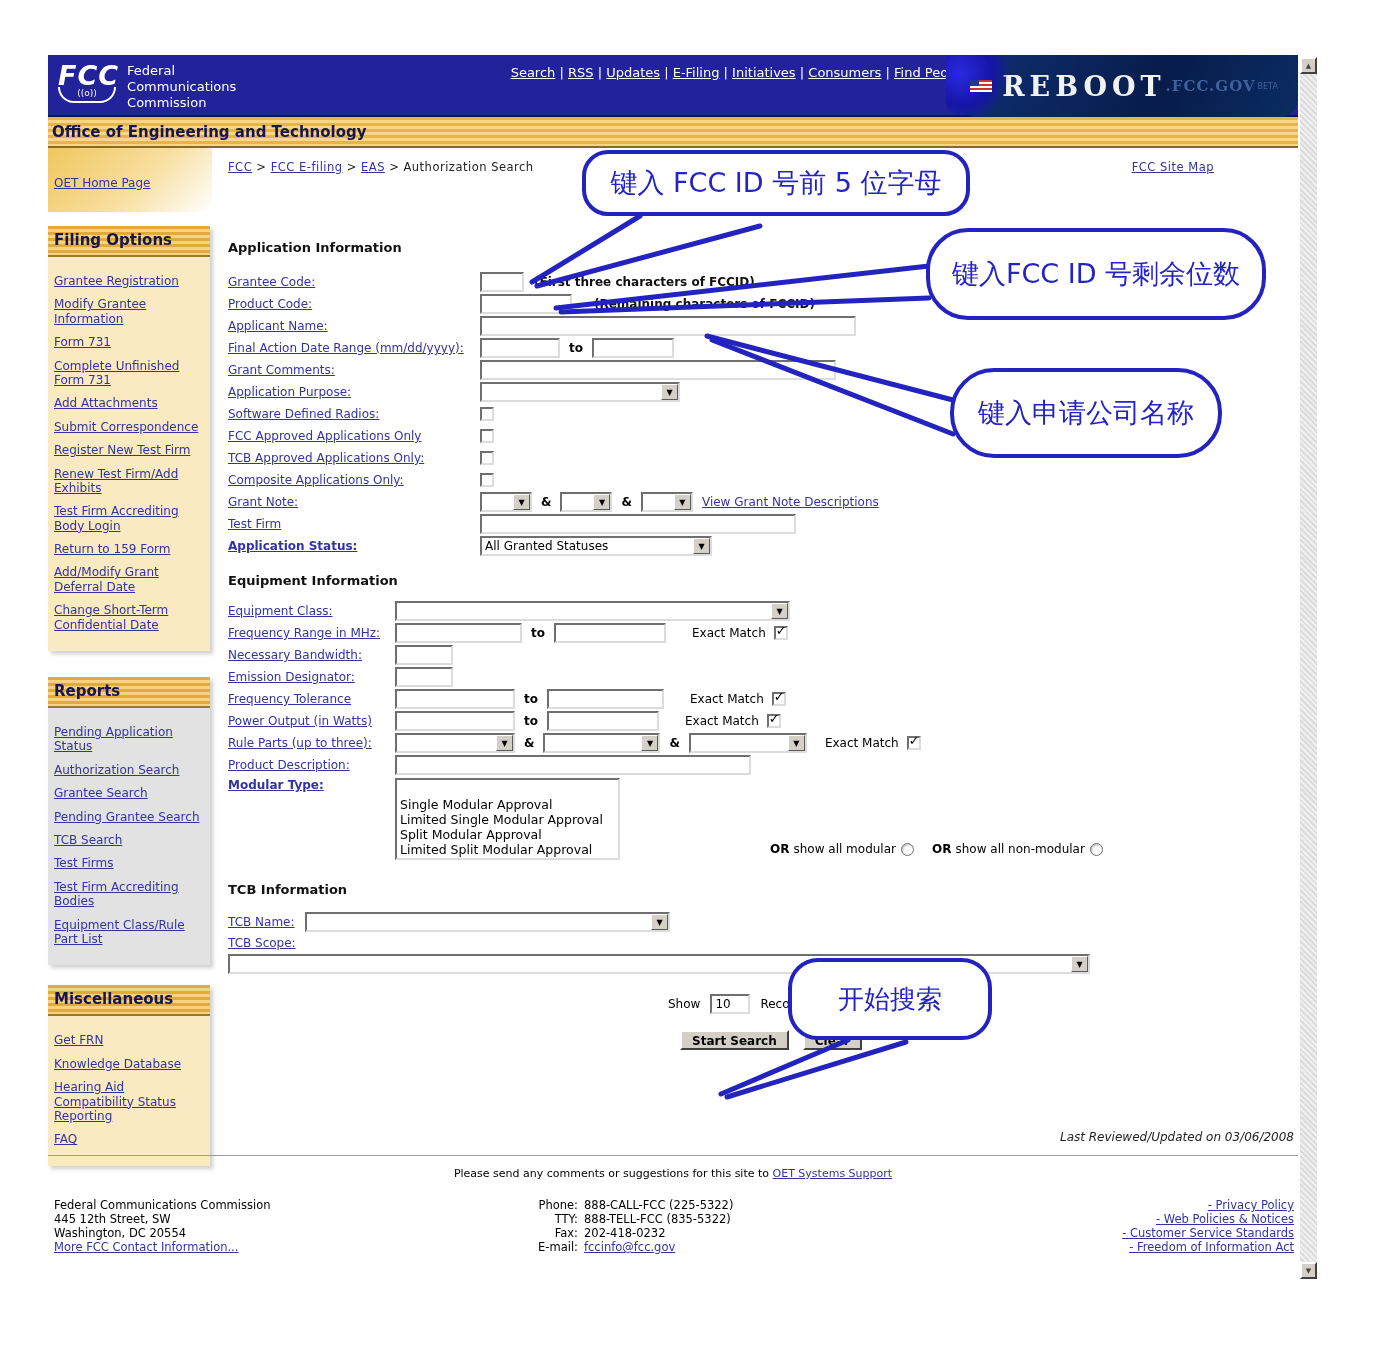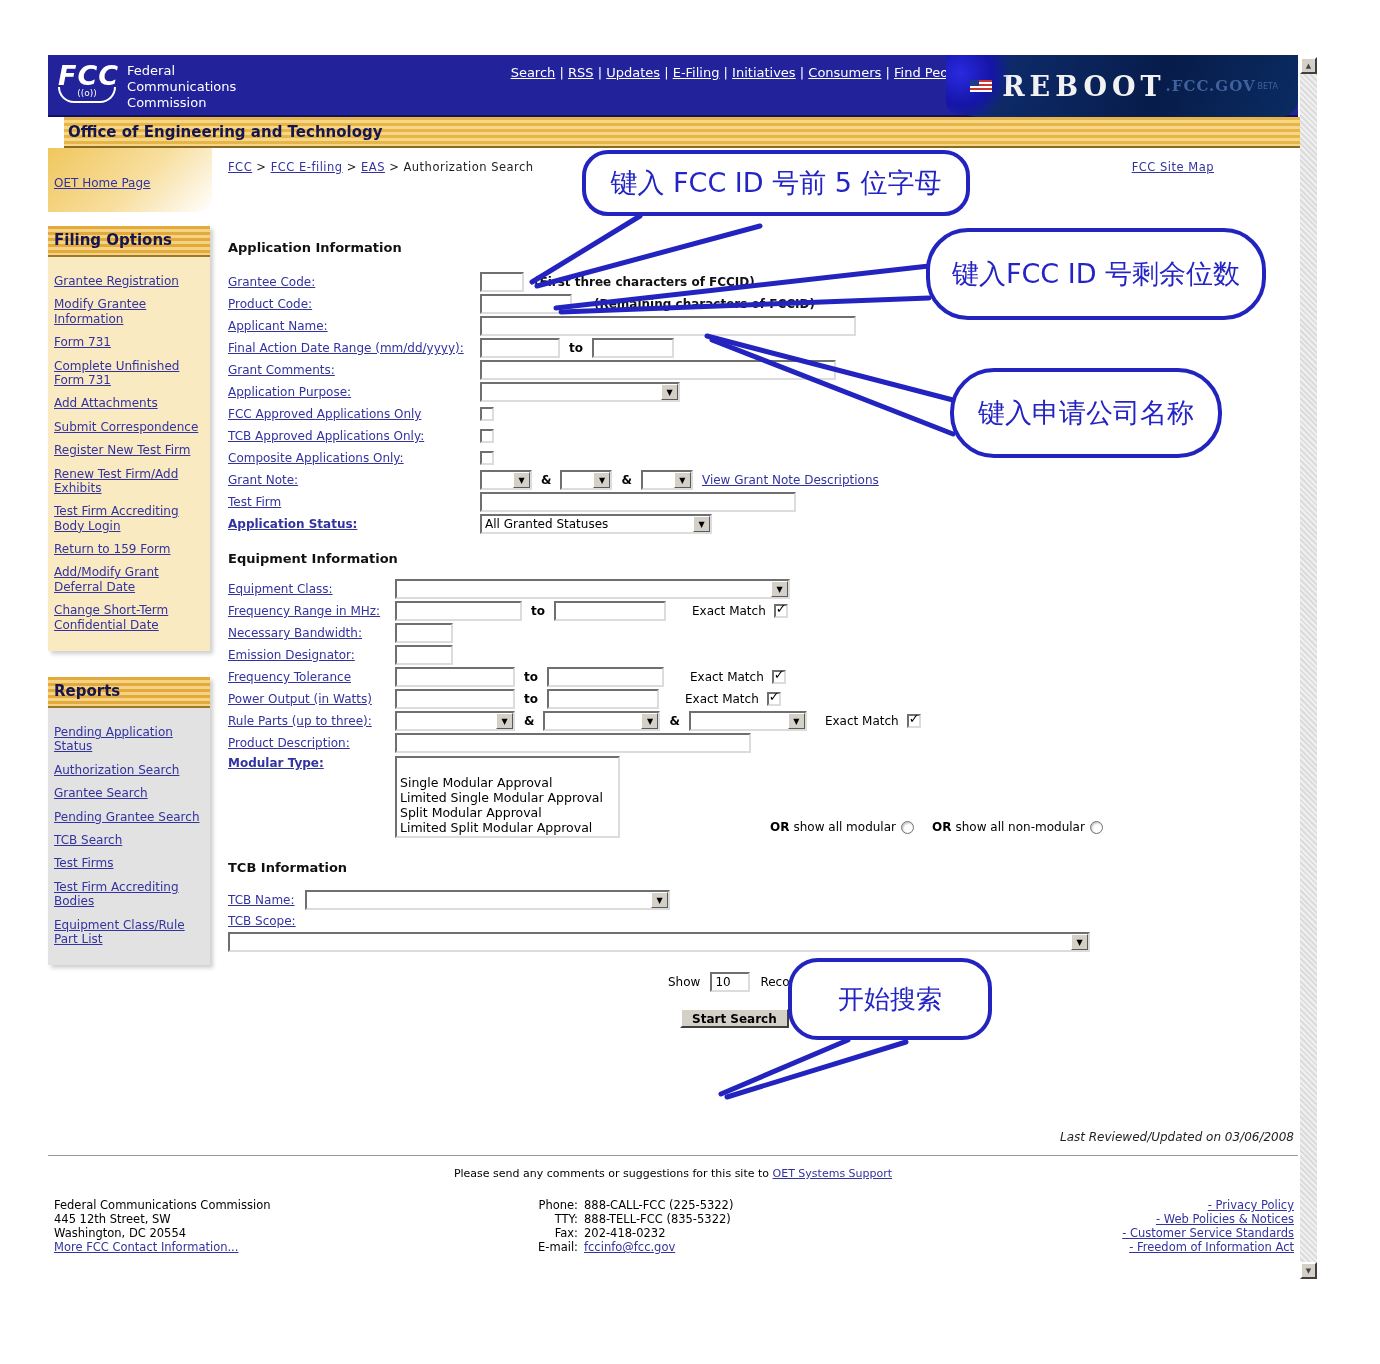--- a/index.html
+++ b/index.html
@@ -18,21 +18,21 @@
   .hdr-nav span.navitem:not(:last-child)::after { content:" | "; color:#fff; text-decoration:none; }
   .reboot { position:absolute; right:0; top:0; width:348px; height:62px; background:linear-gradient(110deg,#1b1bb0 0%,#0d2a68 18%,#071c4a 60%,#0a2c62 100%); border-radius:0 0 18px 28px; display:flex; align-items:center; justify-content:center; }
   .reboot-swirl { position:absolute; left:-4px; top:0; width:70px; height:60px; background:radial-gradient(circle at 20% 30%, #2a2ae0 0%, #1515a8 45%, transparent 70%); border-radius:0 0 60% 20%; }
   .flag { width:22px; height:12px; background:repeating-linear-gradient(180deg,#c33 0 2px,#fff 2px 4px); position:relative; margin-right:10px; }
   .flag::before { content:""; position:absolute; left:0; top:0; width:9px; height:6px; background:#223a8c; }
   .reboot-text { color:#f2f2f2; font-family:"DejaVu Serif", serif; font-weight:bold; font-size:27px; letter-spacing:5px; }
   .reboot-sub { color:#41619e; font-family:"DejaVu Serif", serif; font-weight:bold; font-size:15px; letter-spacing:1px; }
   .reboot-beta { color:#41619e; font-size:8px; vertical-align:top; margin-left:2px; }
 
   
-  .band { position:absolute; left:16px; top:62px; width:100%; height:31px; background:repeating-linear-gradient(180deg,#e6b547 0 3px,#f7d687 3px 6px); border-bottom:2px solid #8a6a20; }
+  .band { position:absolute; left:0; top:62px; width:100%; height:31px; background:repeating-linear-gradient(180deg,#e6b547 0 3px,#f7d687 3px 6px); border-bottom:2px solid #8a6a20; }
   .band-title { position:absolute; left:4px; top:6px; font-size:15px; font-weight:bold; color:#15154f; }
 
   
   .content { position:absolute; left:0; top:93px; width:100%; }
   .sidebar { position:absolute; left:0; top:0; width:164px; }
   .oetbox { width:164px; height:64px; background:linear-gradient(135deg,#f0c75e 0%,#f8dfa0 55%,#ffffff 100%); border-radius:0 0 14px 0; padding:28px 0 0 6px; font-size:12px; }
   .sbox { margin-top:14px; width:162px; box-shadow:3px 3px 4px #cfcfcf; }
   .sbox-h { background:repeating-linear-gradient(180deg,#e2a93c 0 3px,#f6d383 3px 6px); padding:5px 6px 6px 6px; font-size:15px; font-weight:bold; color:#15154f; border-bottom:2px solid #9a7a2a; }
   .sbox-b { padding:8px 4px 10px 6px; }
   .sbox-b.tan { background:#faeac2; }
@@ -154,20 +154,29 @@
           <div class="slink"><a>Pending Application Status</a></div>
           <div class="slink"><a>Authorization Search</a></div>
           <div class="slink"><a>Grantee Search</a></div>
           <div class="slink"><a>Pending Grantee Search</a></div>
           <div class="slink"><a>TCB Search</a></div>
           <div class="slink"><a>Test Firms</a></div>
           <div class="slink"><a>Test Firm Accrediting Bodies</a></div>
           <div class="slink"><a>Equipment Class/Rule Part List</a></div>
         </div>
       </div>
+      <div class="sbox" style="margin-top:20px;">
+        <div class="sbox-h">Miscellaneous</div>
+        <div class="sbox-b tan">
+          <div class="slink"><a>Get FRN</a></div>
+          <div class="slink"><a>Knowledge Database</a></div>
+          <div class="slink"><a>Hearing Aid Compatibility Status Reporting</a></div>
+          <div class="slink"><a>FAQ</a></div>
+        </div>
+      </div>
     </div>
 
     <div class="main">
       <div class="crumb-row">
         <div>
           <span class="crumbItem"><a>FCC</a></span><span class="crumbItem"><a>FCC E-filing</a></span><span class="crumbItem"><a>EAS</a></span><span class="crumbItem crumb-cur">Authorization Search</span>
         </div>
         <a style="margin-right:36px;">FCC Site Map</a>
       </div>
 
@@ -196,20 +205,24 @@
       <div class="frow">
         <div class="lcol"><a>Grant Comments:</a></div>
         <input class="tin" style="width: 356px;">
       </div>
       <div class="frow">
         <div class="lcol"><a>Application Purpose:</a></div>
         <div class="dd" style="width:200px;">
             <span class="ddt"></span>
             <span class="ddbtn"></span>
           </div>
+      </div>
+      <div class="frow">
+        <div class="lcol"><a>Software Defined Radios:</a></div>
+        <span class="cb"></span>
       </div>
       <div class="frow">
         <div class="lcol"><a>FCC Approved Applications Only</a></div>
         <span class="cb"></span>
       </div>
       <div class="frow">
         <div class="lcol"><a>TCB Approved Applications Only:</a></div>
         <span class="cb"></span>
       </div>
       <div class="frow">

